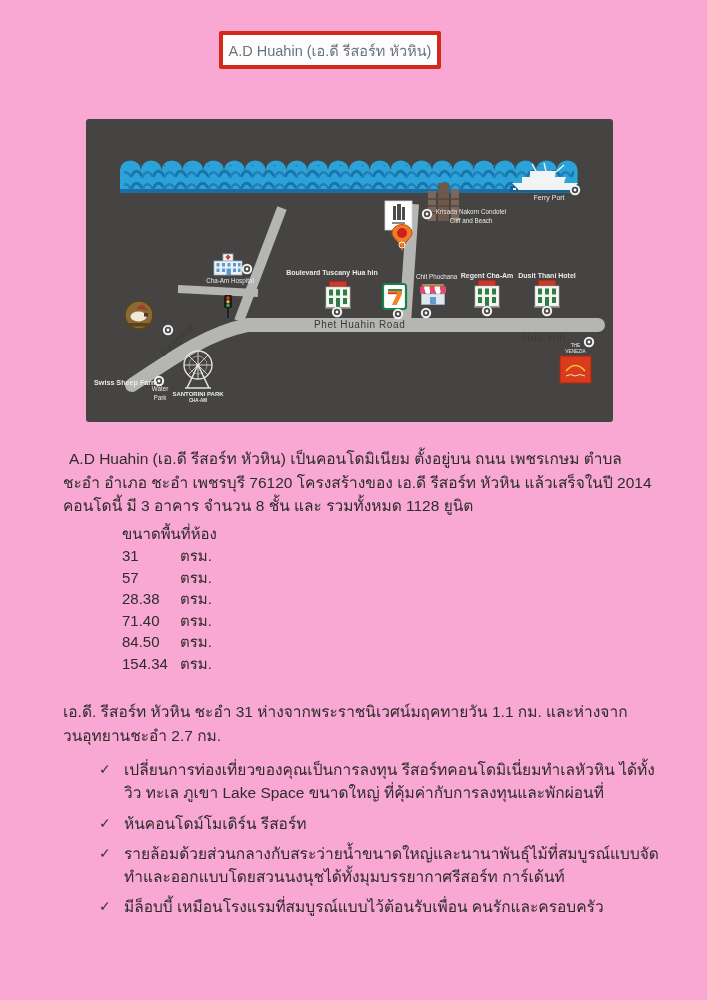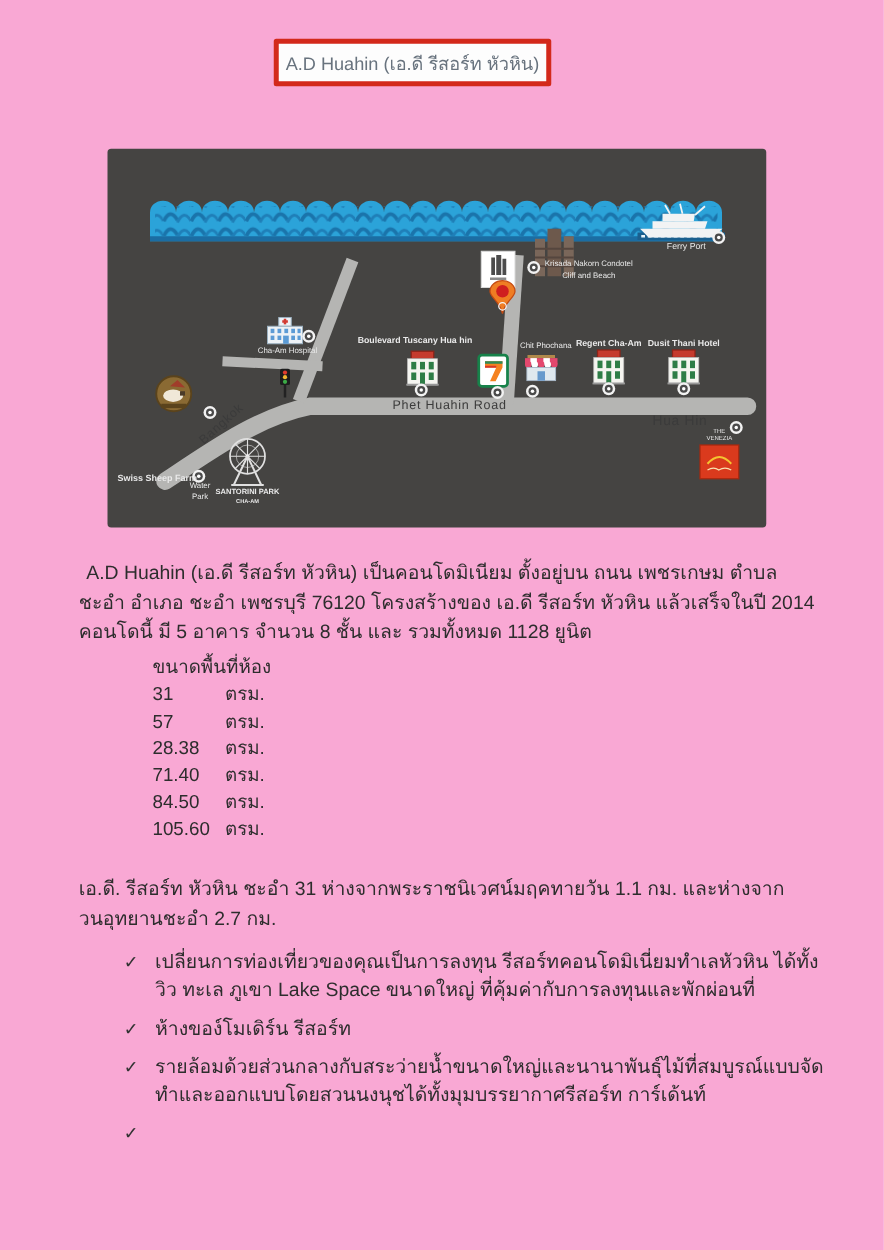--- a/index.html
+++ b/index.html
@@ -210,45 +210,46 @@
     <div class="map-label lab-center lab-bold" style="left:82px;top:271px;width:60px;font-size:6px;">
       <div>SANTORINI PARK</div>
       <div style="font-size:4.5px;">CHA-AM</div>
     </div>
     <div class="map-label lab-center" style="left:474px;top:224px;width:31px;font-size:4.8px;line-height:1.25;">
       <div>THE</div>
       <div>VENEZIA</div>
     </div>
   </div>
 
-  <p class="intro">A.D Huahin (เอ.ดี รีสอร์ท หัวหิน) เป็นคอนโดมิเนียม ตั้งอยู่บน ถนน เพชรเกษม ตำบล ชะอำ อำเภอ ชะอำ เพชรบุรี 76120 โครงสร้างของ เอ.ดี รีสอร์ท หัวหิน แล้วเสร็จในปี 2014 คอนโดนี้ มี 5 อาคาร จำนวน 8 ชั้น และ รวมทั้งหมด 1128 ยูนิต</p>
+  <p class="intro">A.D Huahin (เอ.ดี รีสอร์ท หัวหิน) เป็นคอนโดมิเนียม ตั้งอยู่บน ถนน เพชรเกษม ตำบล ชะอำ อำเภอ ชะอำ เพชรบุรี 76120 โครงสร้างของ เอ.ดี รีสอร์ท หัวหิน แล้วเสร็จในปี 2014 คอนโดนี้ มี 3 อาคาร จำนวน 8 ชั้น และ รวมทั้งหมด 1128 ยูนิต</p>
 
   <div class="sizes">
     <div class="hdr">ขนาดพื้นที่ห้อง</div>
     <div class="srow"><span class="sv">31</span><span class="su">ตรม.</span></div>
     <div class="srow"><span class="sv">57</span><span class="su">ตรม.</span></div>
     <div class="srow"><span class="sv">28.38</span><span class="su">ตรม.</span></div>
     <div class="srow"><span class="sv">71.40</span><span class="su">ตรม.</span></div>
     <div class="srow"><span class="sv">84.50</span><span class="su">ตรม.</span></div>
-    <div class="srow"><span class="sv">105.60</span><span class="su">ตรม.</span></div>
+    <div class="srow"><span class="sv">154.34</span><span class="su">ตรม.</span></div>
   </div>
 
   <p class="distance">เอ.ดี. รีสอร์ท หัวหิน ชะอำ 31 ห่างจากพระราชนิเวศน์มฤคทายวัน 1.1 กม. และห่างจากวนอุทยานชะอำ 2.7 กม.</p>
 
   <ul class="bullets">
     <li>
         <span class="check">✓</span>
         <span>เปลี่ยนการท่องเที่ยวของคุณเป็นการลงทุน รีสอร์ทคอนโดมิเนี่ยมทำเลหัวหิน ได้ทั้งวิว ทะเล ภูเขา Lake Space ขนาดใหญ่ ที่คุ้มค่ากับการลงทุนและพักผ่อนที่</span>
       </li>
     <li>
         <span class="check">✓</span>
-        <span>ห้างของ์โมเดิร์น รีสอร์ท</span>
+        <span>ห้นคอนโดม์โมเดิร์น รีสอร์ท</span>
       </li>
     <li>
         <span class="check">✓</span>
         <span>รายล้อมด้วยส่วนกลางกับสระว่ายน้ำขนาดใหญ่และนานาพันธุ์ไม้ที่สมบูรณ์แบบจัดทำและออกแบบโดยสวนนงนุชได้ทั้งมุมบรรยากาศรีสอร์ท การ์เด้นท์</span>
       </li>
     <li>
         <span class="check">✓</span>
+        <span>มีล็อบบี้ เหมือนโรงแรมที่สมบูรณ์แบบไว้ต้อนรับเพื่อน คนรักและครอบครัว</span>
       </li>
   </ul>
 
 </div>
 
 </body></html>

